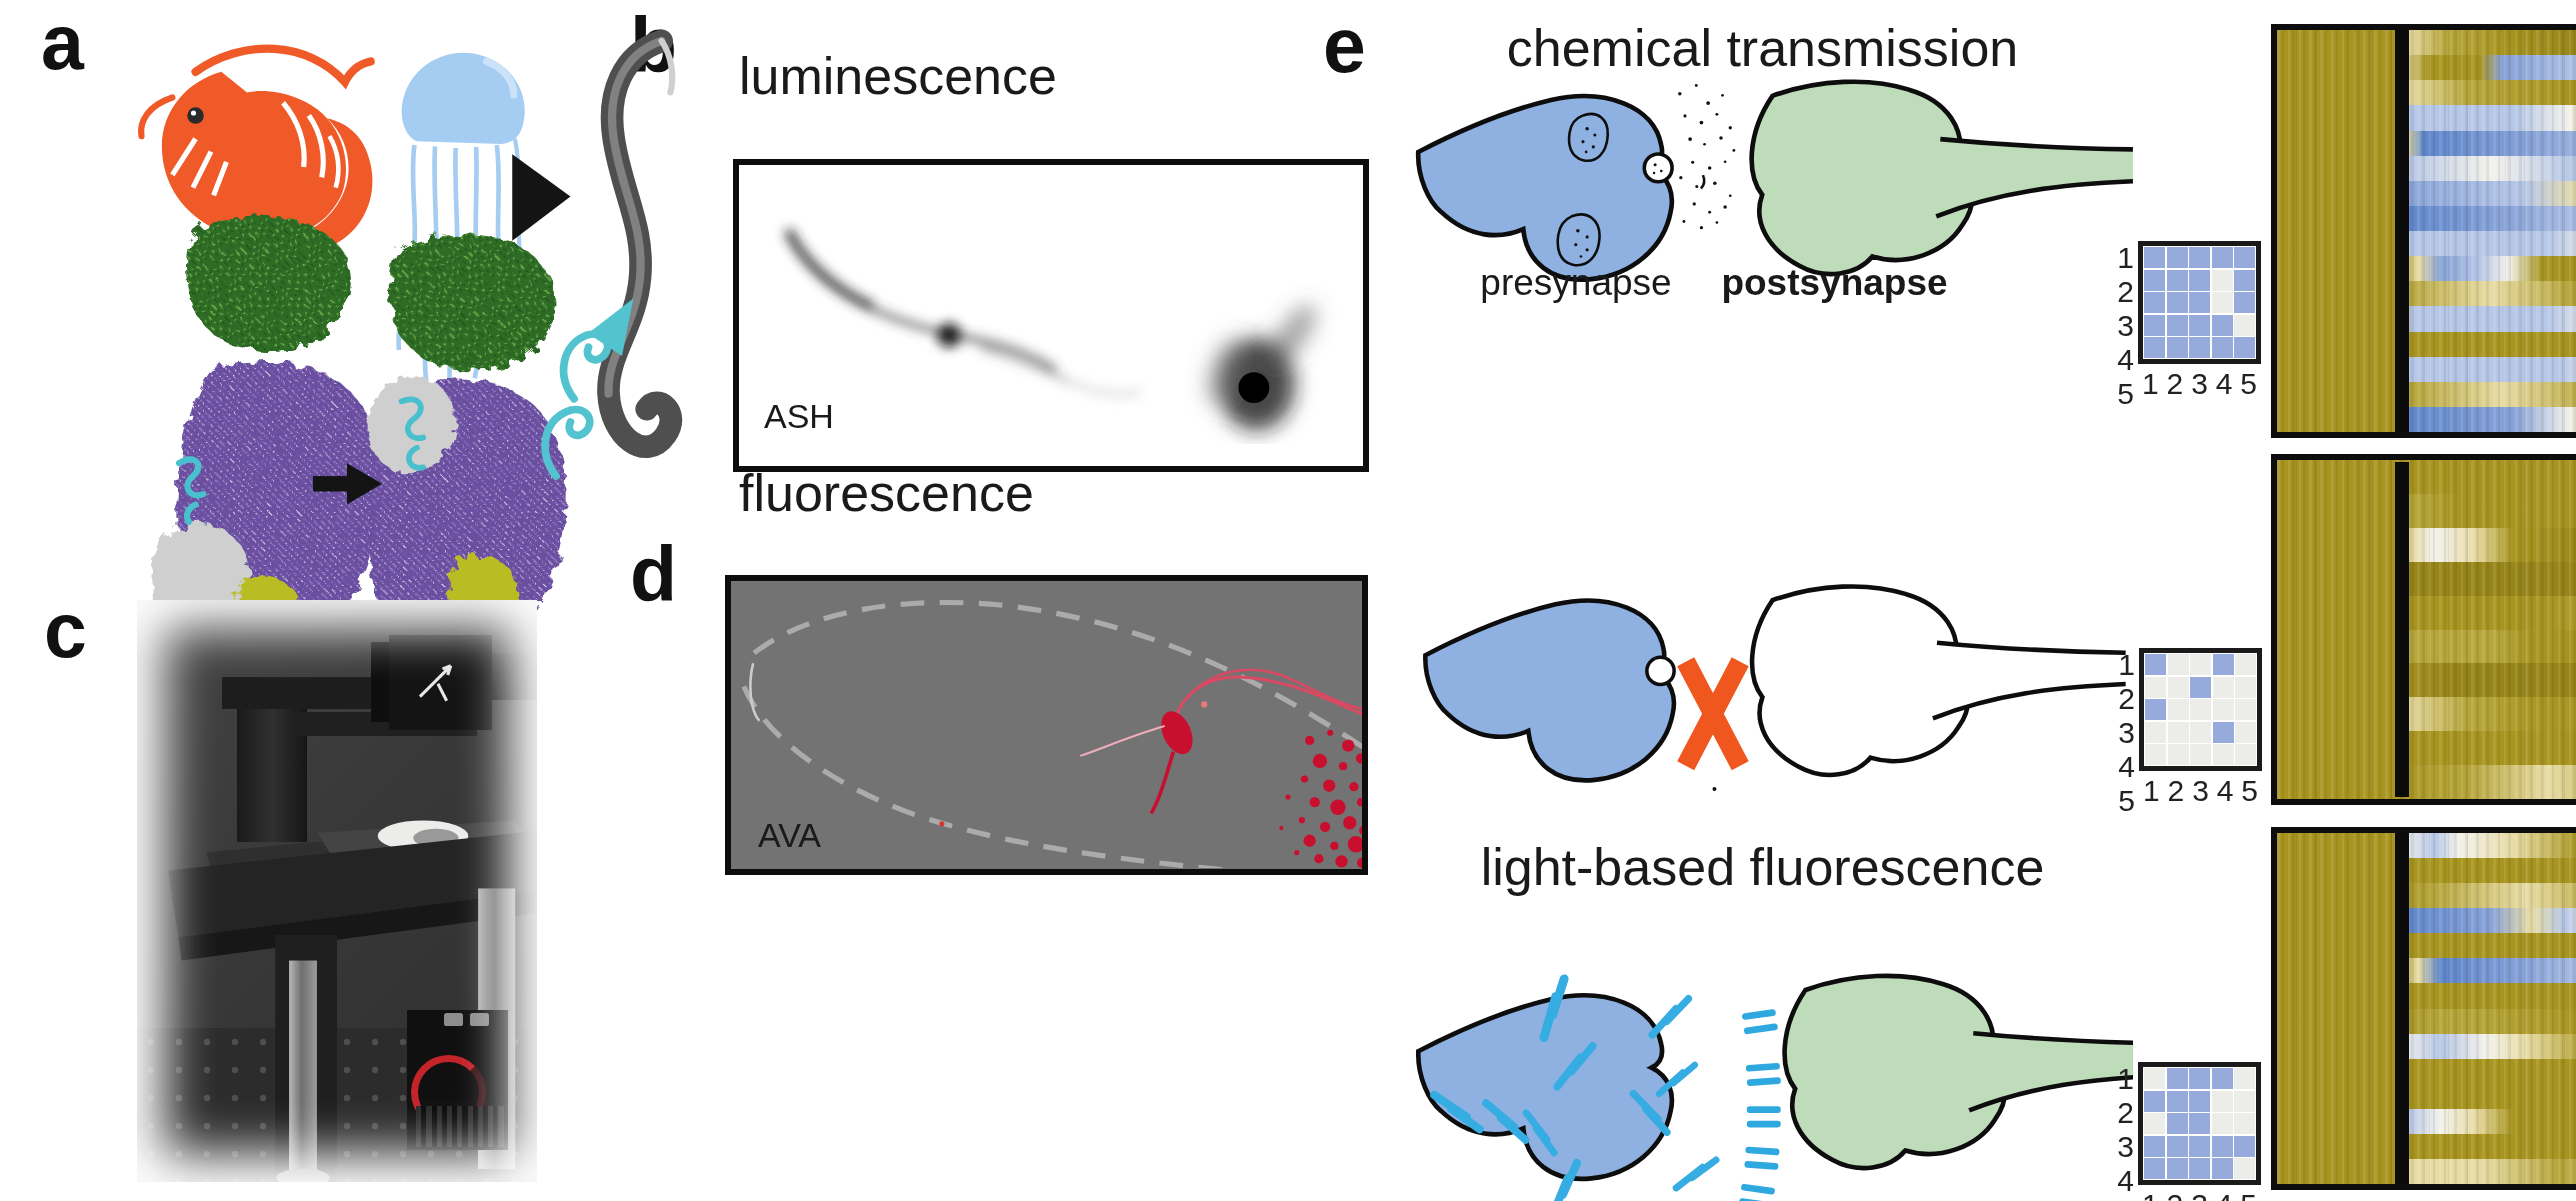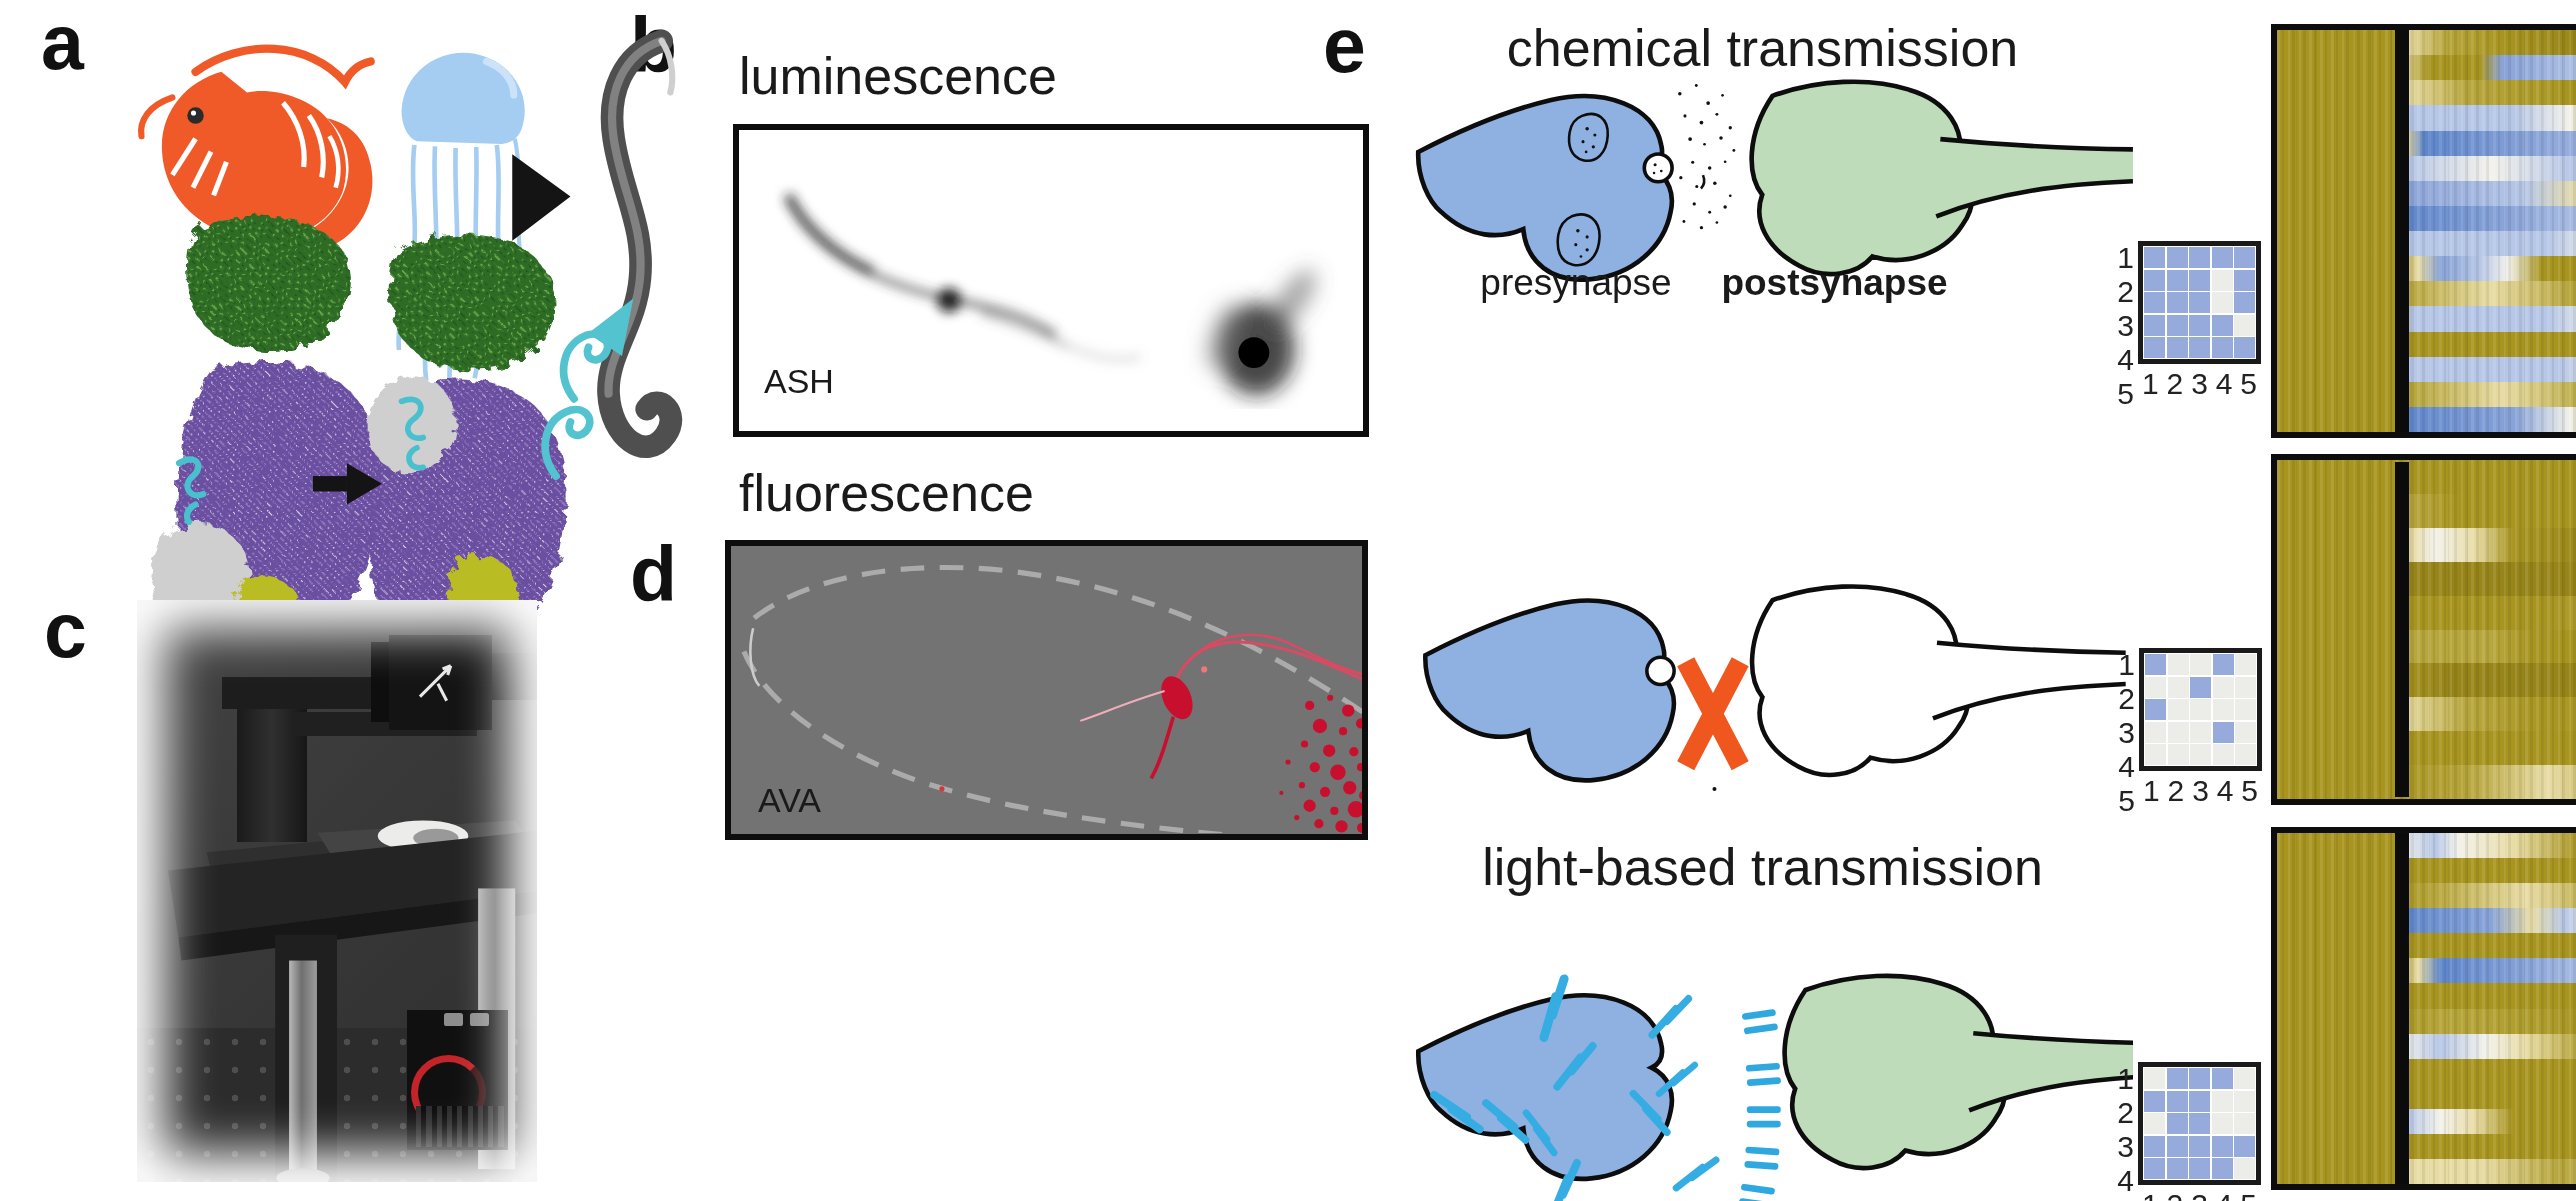--- a/index.html
+++ b/index.html
@@ -2,21 +2,21 @@
 <html style="font-size:8.2px"><head>
 <meta charset="utf-8">
 <style>
   html,body{margin:0;padding:0;background:#ffffff;}
   #page{position:relative;width:2851px;height:1201px;background:#ffffff;overflow:hidden;
         font-family:"Liberation Sans", sans-serif;color:#111;}
   .abs{position:absolute;}
   .panel-letter{font-size:77px;font-weight:bold;color:#111;line-height:1;}
   .sec-title{font-size:52px;color:#1a1a1a;line-height:1.05;}
   .center{text-align:center;}
-  .img-frame{position:absolute;border:6.2px solid #0d0d0d;background:#fff;box-sizing:border-box;overflow:hidden;}
+  .img-frame{position:absolute;border:6.2px solid #0d0d0d;background:#fff;box-sizing:border-box;overflow:hidden;margin-top:35px;}
   .img-label{position:absolute;font-size:34px;color:#1a1a1a;line-height:1;}
   .syn-label{position:absolute;font-size:37px;color:#1a1a1a;text-align:center;line-height:1;}
 
   
   .heatmap{position:absolute;border:6.2px solid #0d0d0d;box-sizing:border-box;background:#A89520;overflow:hidden;}
   .hm-rows{position:absolute;inset:0;display:flex;flex-direction:column;}
   .hm-row{flex:1 1 auto;}
   .hm-texture{position:absolute;inset:0;pointer-events:none;
      background-image:
        repeating-linear-gradient(90deg, rgba(255,255,255,.10) 0 2.6px, rgba(255,255,255,0) 2.6px 4.6px, rgba(0,0,0,.07) 4.6px 7.2px, rgba(0,0,0,0) 7.2px 10.8px),
@@ -346,21 +346,21 @@
     <path d="M528,178 L636,384 M636,178 L528,384" stroke="#F0571F" stroke-width="38"></path>
     <g>
       <use href="#postBody" fill="#ffffff" stroke="#0d0d0d" stroke-width="9"></use>
       <use href="#postBand" fill="#ffffff"></use>
       <use href="#postBandTop" fill="none" stroke="#0d0d0d" stroke-width="9"></use>
       <use href="#postBandBot" fill="none" stroke="#0d0d0d" stroke-width="9"></use>
     </g>
     <circle cx="585" cy="430" r="4" fill="#111"></circle>
   </svg>
 
-  <div class="abs sec-title center" style="left:1412px;top:840px;width:701px;">light-based transmission</div>
+  <div class="abs sec-title center" style="left:1412px;top:840px;width:701px;">light-based fluorescence</div>
 
   <svg class="abs" style="left:1412px;top:957px;" width="721" height="244" viewBox="0 0 1400 474">
     <g transform="translate(0,18)">
       <use href="#preShape" fill="#8FB1E1" stroke="#0d0d0d" stroke-width="9"></use>
     </g>
     <g transform="translate(64,8)">
       <use href="#postBody" fill="#BFDCBA" stroke="#0d0d0d" stroke-width="9"></use>
       <use href="#postBand" fill="#BFDCBA"></use>
       <use href="#postBandTop" fill="none" stroke="#0d0d0d" stroke-width="9"></use>
       <use href="#postBandBot" fill="none" stroke="#0d0d0d" stroke-width="9"></use>

